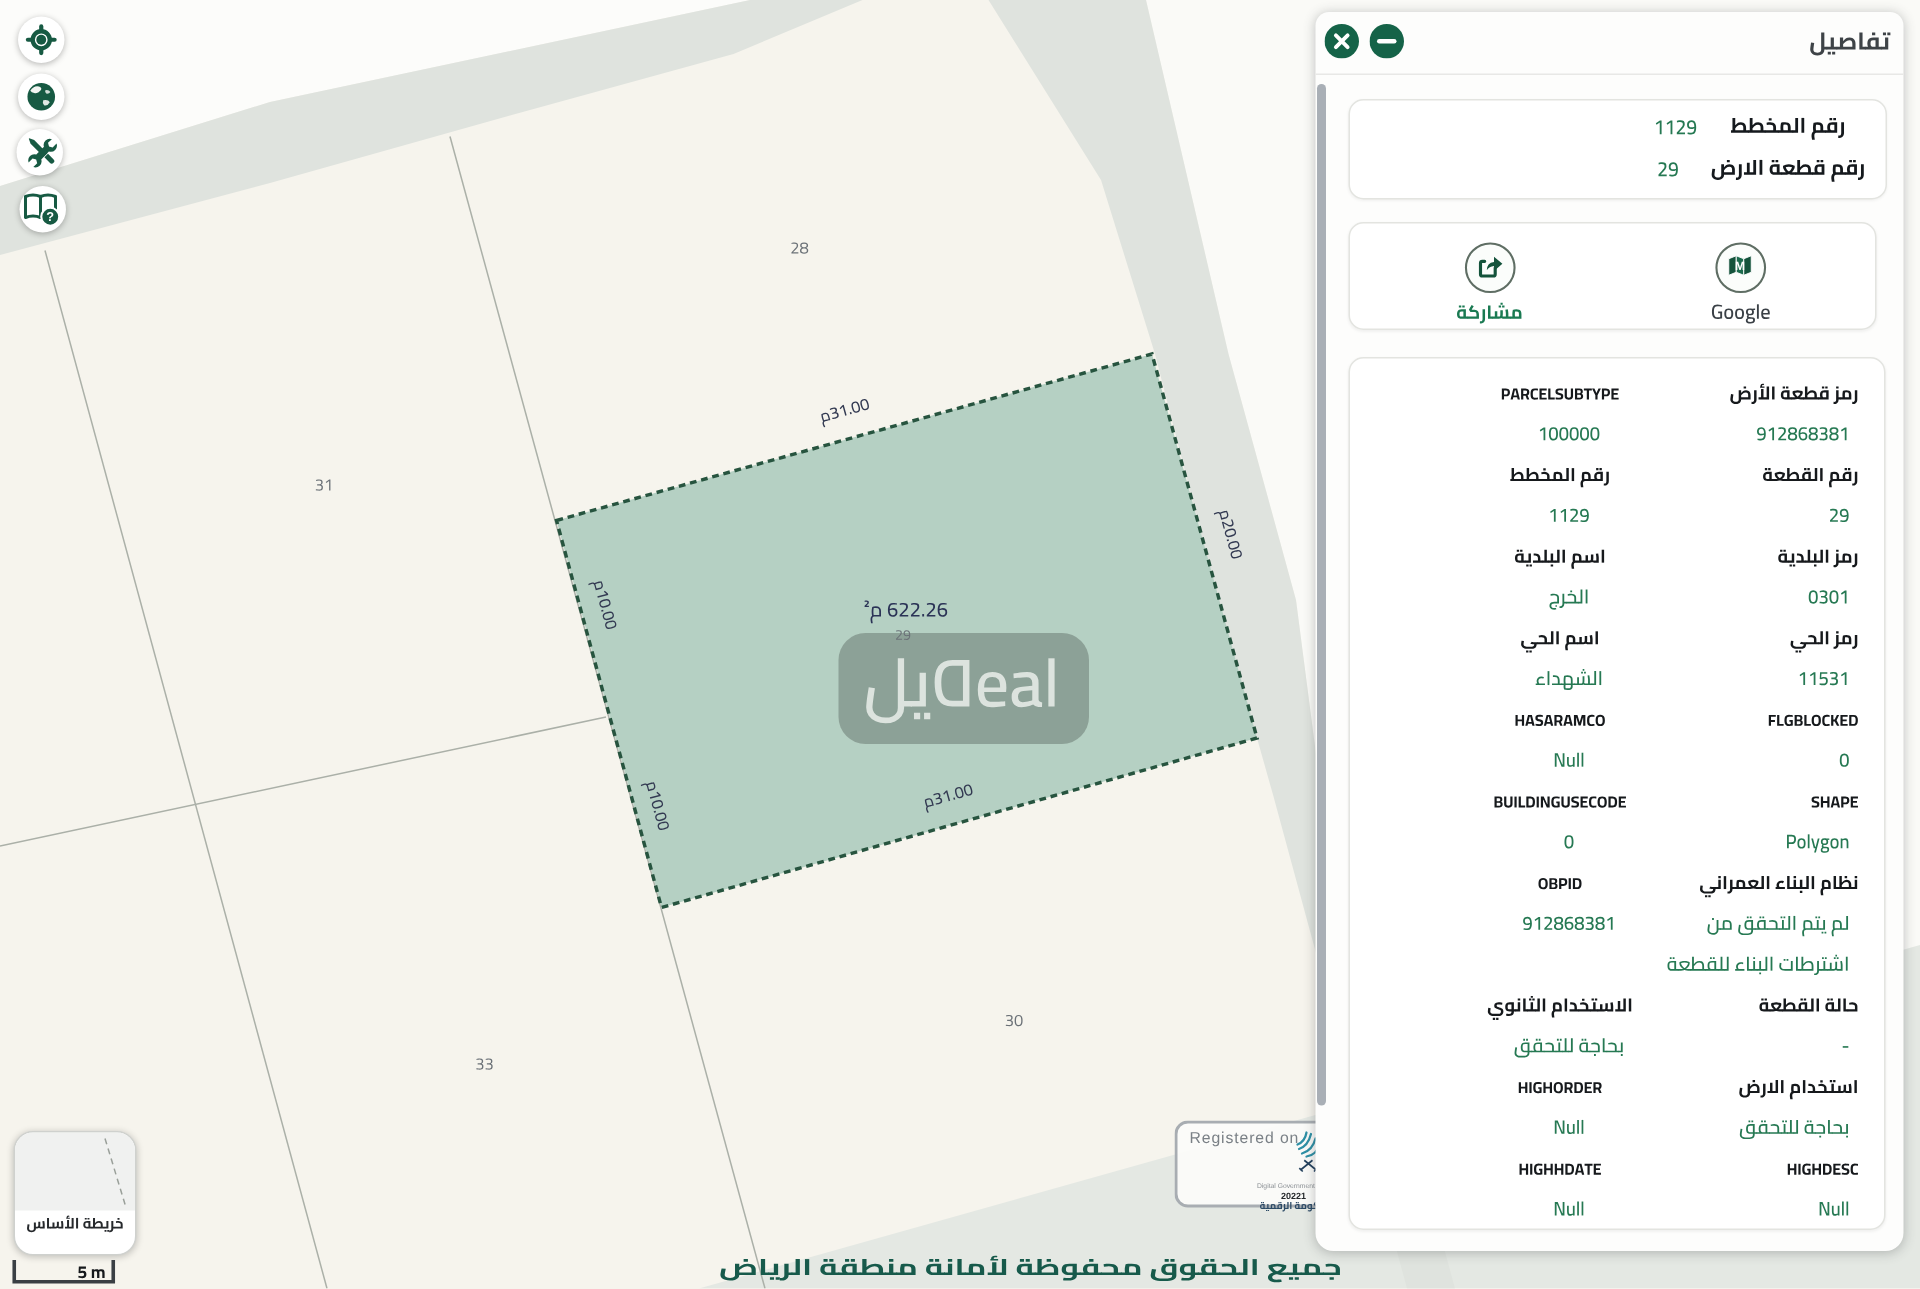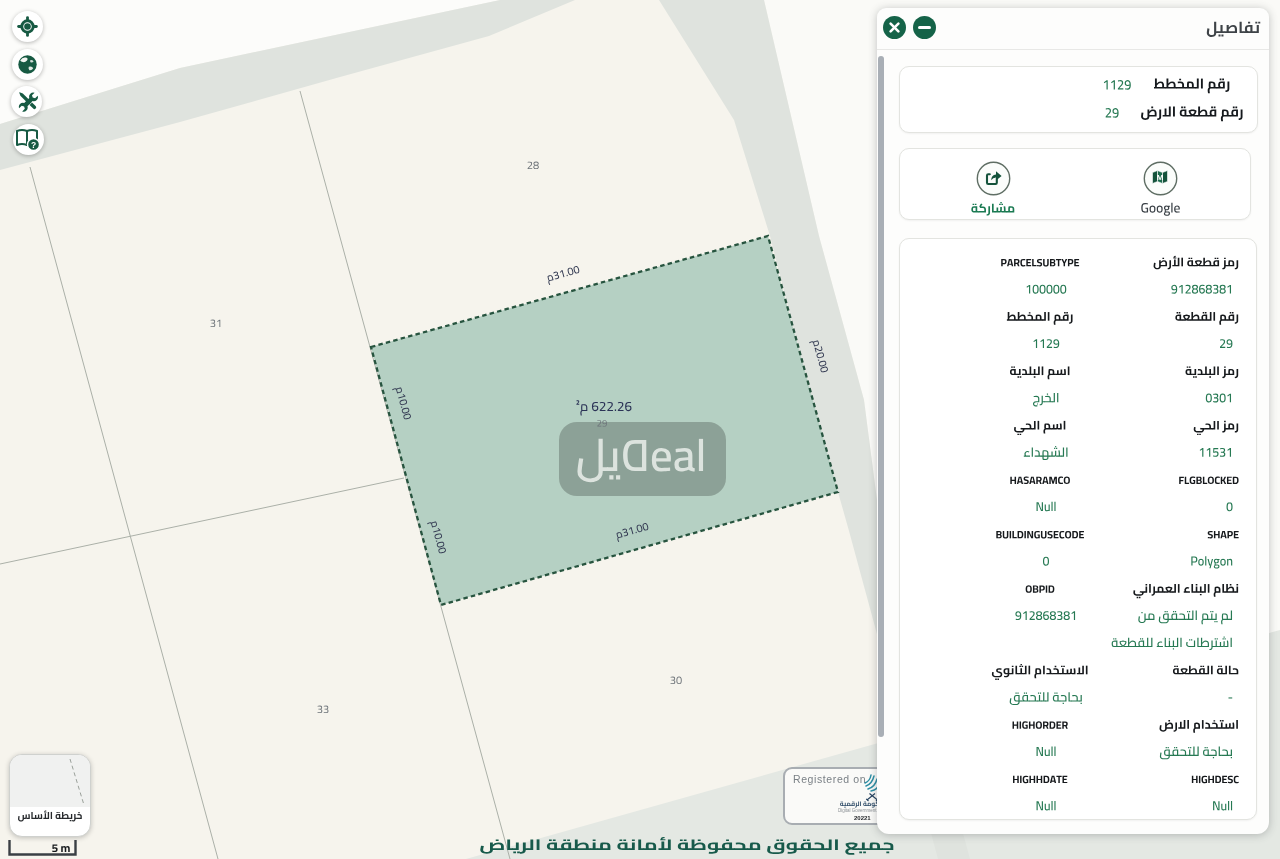--- a/index.html
+++ b/index.html
@@ -195,21 +195,21 @@
 <div class="circlebtn" style="left:12.7px;top:123.7px">
     <svg width="26" height="24" viewBox="0 0 26 24">
       <g fill="none" stroke="#175a43" stroke-width="2" stroke-linejoin="round">
         <path d="M2 4 Q7 2 12 4 L12 18 Q7 16 2 18 Z"></path>
         <path d="M12 4 Q17 2 22 4 L22 18 Q17 16 12 18 Z"></path>
       </g>
       <circle cx="18.5" cy="17.5" r="6" fill="#175a43" stroke="#fff" stroke-width="1.4"></circle>
       <text x="18.5" y="20.6" font-family="Liberation Sans, sans-serif" font-size="8.5" font-weight="bold" fill="#fff" text-anchor="middle">?</text>
     </svg>
   </div>
-<div class="abs" style="left:783px;top:767px;width:112px;height:60px;overflow:hidden">
+<div class="abs" style="left:783px;top:747px;width:112px;height:60px;overflow:hidden">
 <div class="abs" style="left:0;top:0;width:170px;height:58px;background:rgba(252,252,250,.9);border:2px solid #a8adb2;border-radius:9px"></div>
 <div class="abs" style="left:10px;top:6px;font-size:10.5px;color:#7a8086;letter-spacing:.6px;white-space:nowrap">Registered on</div>
 <svg class="abs" style="left:70px;top:0px" width="30" height="38" viewBox="0 0 30 38">
 <g fill="none" stroke="#2e8fa5" stroke-width="1.5" stroke-linecap="round">
 <path d="M12 16 Q17 14 18 8"></path>
         <path d="M13 19 Q19 17 21 9"></path>
         <path d="M15 22 Q22 20 24 12"></path>
         <path d="M18 24 Q25 23 27 15"></path>
       </g>
 <g stroke="#24415e" stroke-width="1.1" fill="none">

